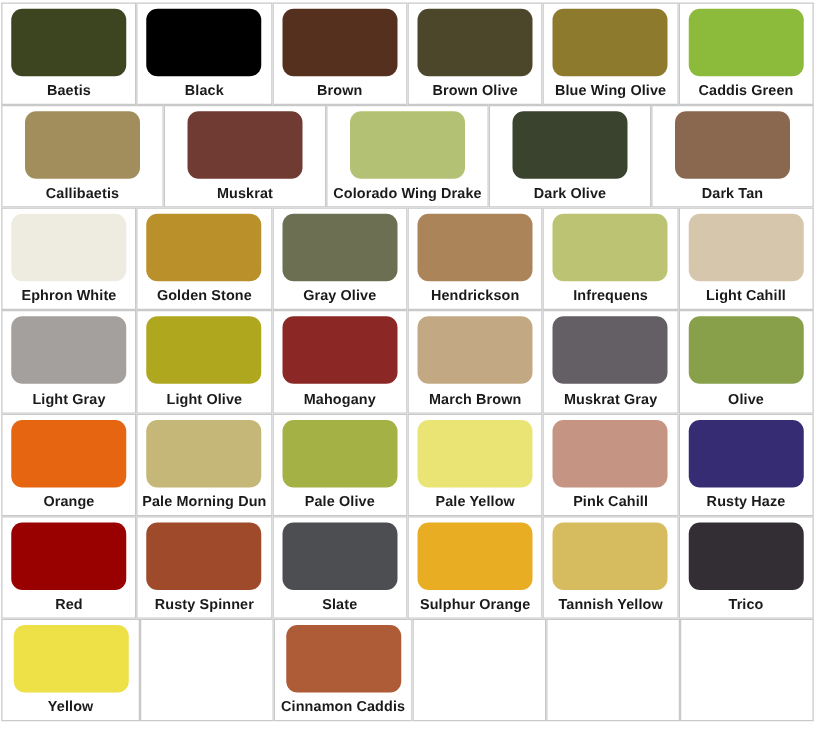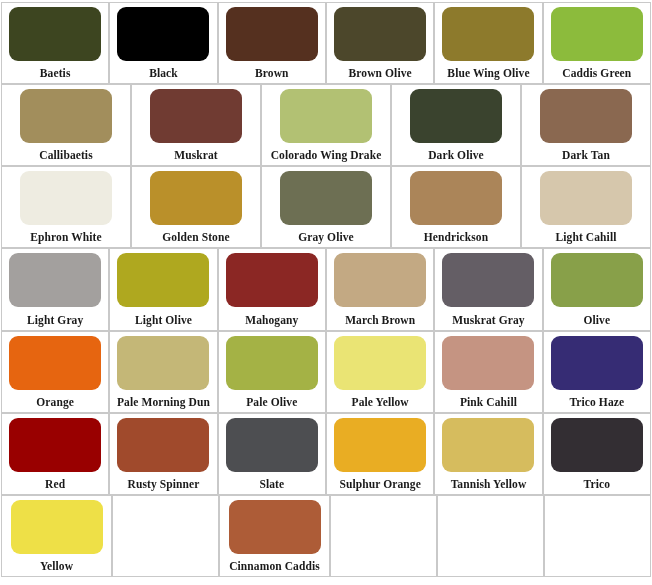--- a/index.html
+++ b/index.html
@@ -57,21 +57,21 @@
     flex: 0 0 auto;
     background: #ffffff;
   }
 
   .swatch-label {
     position: absolute;
     left: 0;
     right: 0;
     bottom: 3px;
     text-align: center;
-    font-family: Liberation Serif, serif;
+    font-family: Liberation Sans, sans-serif;
     font-size: 11.5px;
     font-weight: bold;
     line-height: 13px;
     color: #1a1a1a;
     letter-spacing: 0.1px;
     padding: 0 1px;
   }
 </style>
 </head>
 <body>
@@ -136,20 +136,24 @@
       </div>
       <div class="swatch-cell">
         <div class="swatch-chip" style="background: rgb(109, 111, 83);"></div>
         <div class="swatch-label">Gray Olive</div>
       </div>
       <div class="swatch-cell">
         <div class="swatch-chip" style="background: rgb(171, 133, 89);"></div>
         <div class="swatch-label">Hendrickson</div>
       </div>
       <div class="swatch-cell">
+        <div class="swatch-chip" style="background: rgb(188, 195, 114);"></div>
+        <div class="swatch-label">Infrequens</div>
+      </div>
+      <div class="swatch-cell">
         <div class="swatch-chip" style="background: rgb(214, 199, 172);"></div>
         <div class="swatch-label">Light Cahill</div>
       </div>
     </div>
     <div class="chart-row">
       <div class="swatch-cell">
         <div class="swatch-chip" style="background: rgb(163, 160, 158);"></div>
         <div class="swatch-label">Light Gray</div>
       </div>
       <div class="swatch-cell">
@@ -189,21 +193,21 @@
       <div class="swatch-cell">
         <div class="swatch-chip" style="background: rgb(234, 228, 116);"></div>
         <div class="swatch-label">Pale Yellow</div>
       </div>
       <div class="swatch-cell">
         <div class="swatch-chip" style="background: rgb(197, 148, 130);"></div>
         <div class="swatch-label">Pink Cahill</div>
       </div>
       <div class="swatch-cell">
         <div class="swatch-chip" style="background: rgb(54, 44, 116);"></div>
-        <div class="swatch-label">Trico Haze</div>
+        <div class="swatch-label">Rusty Haze</div>
       </div>
     </div>
     <div class="chart-row">
       <div class="swatch-cell">
         <div class="swatch-chip" style="background: rgb(153, 0, 0);"></div>
         <div class="swatch-label">Red</div>
       </div>
       <div class="swatch-cell">
         <div class="swatch-chip" style="background: rgb(160, 74, 44);"></div>
         <div class="swatch-label">Rusty Spinner</div>

